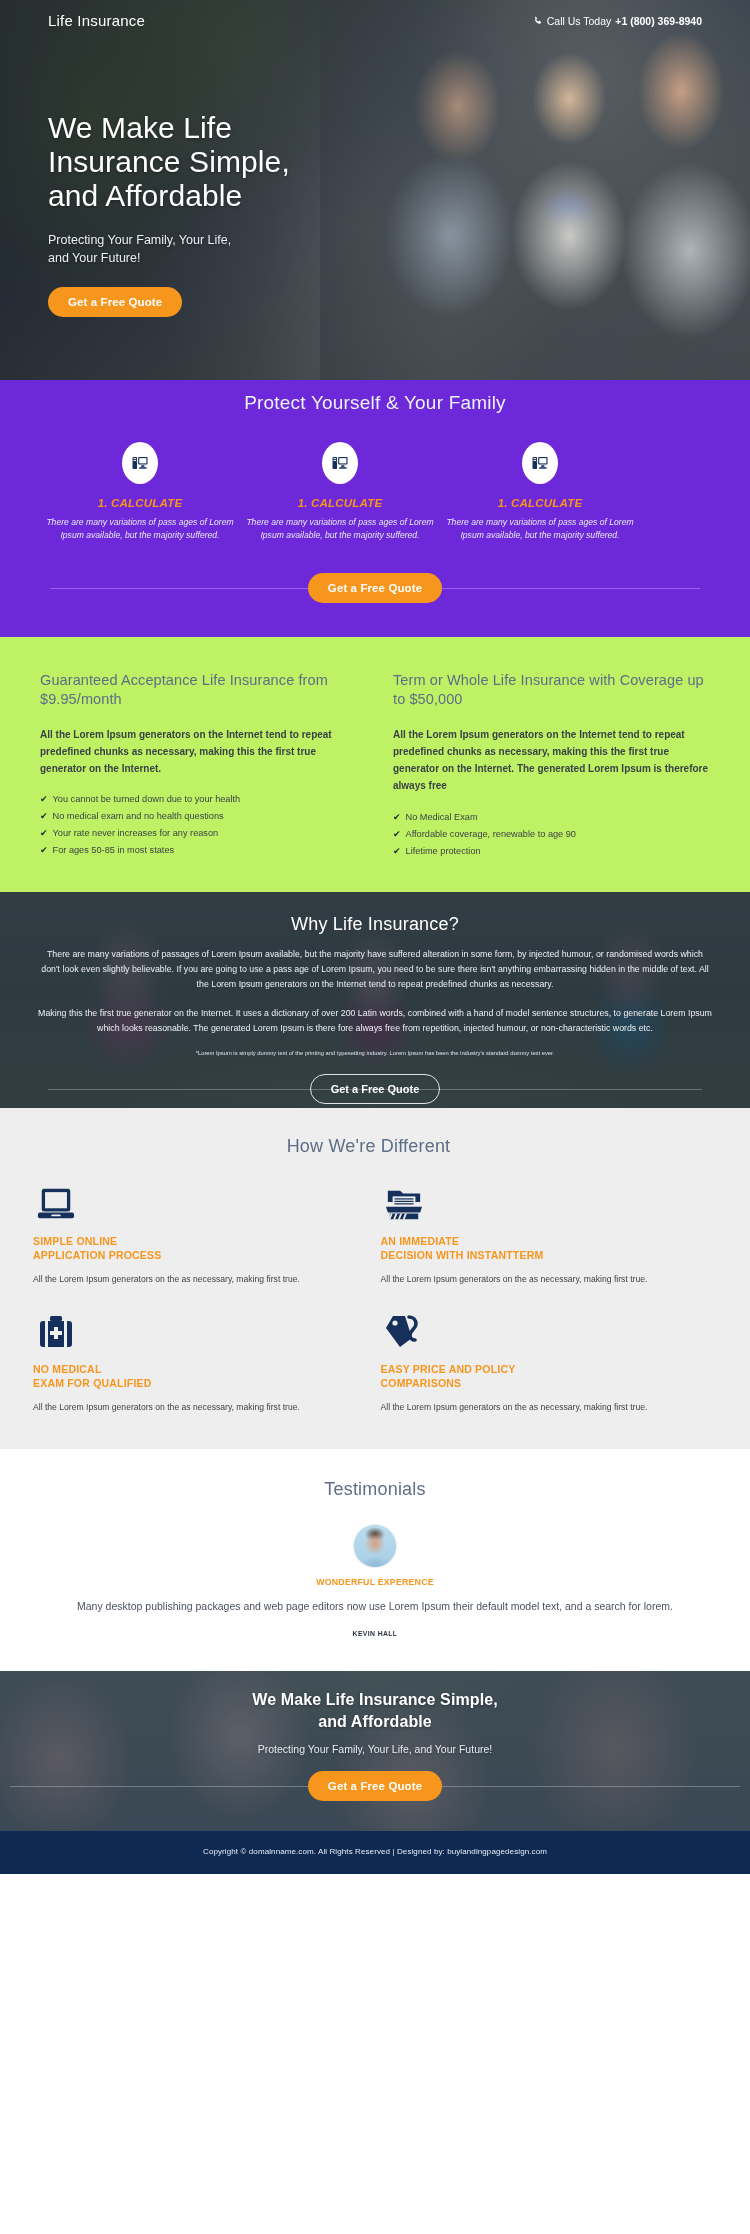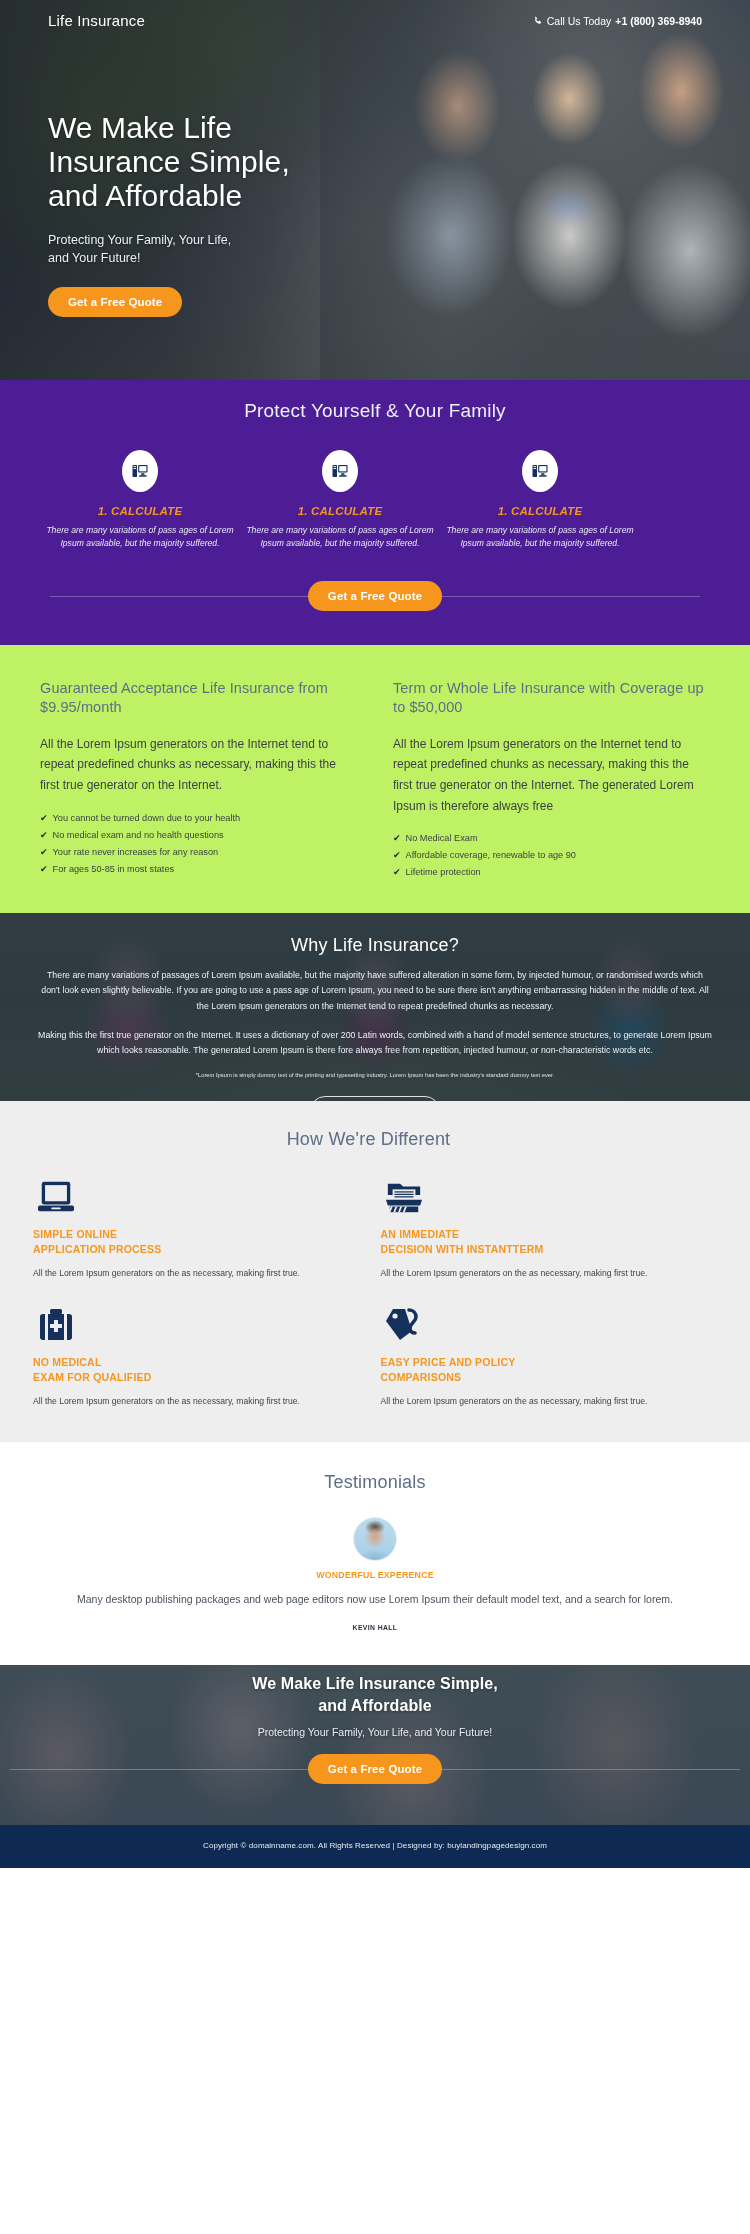--- a/index.html
+++ b/index.html
@@ -64,21 +64,21 @@
     color: #eceff3; font-size: 12.5px; line-height: 1.45; margin-top: 18px;
     text-shadow: 0 1px 3px rgba(0,0,0,.4);
   }
   .btn-quote {
     display: inline-block; background: #f7961d; color: #fff;
     font-size: 11.5px; font-weight: bold; border: none; border-radius: 18px;
     padding: 9px 20px; margin-top: 20px; cursor: pointer; letter-spacing: .1px;
   }
 
   
-  .protect { background: #4c1d95; padding: 20px 40px 34px 40px; }
+  .protect { background: #6d28d9; padding: 12px 40px 34px 40px; }
   .sec-title-light {
     color: #eef2f8; text-align: center; font-size: 19px; font-weight: 300; letter-spacing: .2px;
   }
   .cards { display: flex; justify-content: flex-start; margin-top: 28px; font-style: italic; }
   .card { width: 200px; text-align: center; }
   .circ {
     width: 36px; height: 42px; border-radius: 50%;
     background: #fff; margin: 0 auto;
     display: flex; align-items: center; justify-content: center;
   }
@@ -97,30 +97,30 @@
     text-align: center;
   }
   .divider-cta .btn-quote { margin-top: 0; }
 
   
   .twocol { background: #bef264; padding: 34px 40px 32px 40px; display: flex; gap: 36px; }
   .col { flex: 1; }
   .col h3 {
     color: #5d6e86; font-size: 14.5px; font-weight: 400; line-height: 1.35; letter-spacing: .1px;
   }
-  .col p { color: #3b3f46; font-size: 12px; line-height: 1.72; margin-top: 16px; }
+  .col p { color: #3b3f46; font-size: 10px; line-height: 1.72; margin-top: 16px; font-weight: bold; }
   .col ul { list-style: none; margin-top: 14px; }
   .col li {
     color: #3b3f46; font-size: 9.2px; line-height: 1.85;
     display: flex; align-items: baseline; gap: 5px;
   }
   .chk { color: #1f2833; font-size: 9px; }
 
   
-  .why { position: relative; height: 188px; overflow: hidden; }
+  .why { position: relative; height: 216px; overflow: hidden; }
   .why-bg {
     position: absolute; inset: 0;
     background:
       radial-gradient(ellipse 60px 80px at 17% 36%, #caa291 0%, rgba(202,162,145,0) 64%),
       radial-gradient(ellipse 55px 75px at 50% 40%, #d7b09d 0%, rgba(215,176,157,0) 64%),
       radial-gradient(ellipse 55px 75px at 84% 36%, #c79e8c 0%, rgba(199,158,140,0) 64%),
       radial-gradient(ellipse 70px 70px at 17% 62%, #d96a86 0%, rgba(217,106,134,0) 66%),
       radial-gradient(ellipse 60px 65px at 50% 62%, #c23b74 0%, rgba(194,59,116,0) 66%),
       radial-gradient(ellipse 65px 70px at 84% 62%, #2ea8c8 0%, rgba(46,168,200,0) 66%),
       radial-gradient(ellipse 400px 120px at 50% 100%, #7e9356 0%, rgba(126,147,86,0) 75%),
@@ -173,21 +173,21 @@
     position: absolute; inset: 0;
     background:
       radial-gradient(ellipse 110px 130px at 8% 55%, #e8c0a6 0%, rgba(232,192,166,0) 66%),
       radial-gradient(ellipse 110px 130px at 32% 40%, #efd6bd 0%, rgba(239,214,189,0) 66%),
       radial-gradient(ellipse 120px 140px at 55% 70%, #e2c4a8 0%, rgba(226,196,168,0) 66%),
       radial-gradient(ellipse 130px 150px at 82% 48%, #dcb79a 0%, rgba(220,183,154,0) 66%),
       radial-gradient(ellipse 200px 100px at 50% 0%, #88a07a 0%, rgba(136,160,122,0) 72%),
       linear-gradient(180deg, #7c8e74 0%, #6f8270 60%, #6b7d74 100%);
   }
   .bottom-scrim { position: absolute; inset: 0; background: rgba(42,54,74,0.74); }
-  .bottom-inner { position: relative; z-index: 2; text-align: center; padding-top: 8px; }
+  .bottom-inner { position: relative; z-index: 2; text-align: center; padding-top: 18px; }
   .bottom-title { color: #fff; font-size: 16px; font-weight: bold; line-height: 1.35; letter-spacing: .1px; text-shadow: 0 1px 3px rgba(0,0,0,.35); }
   .bottom-sub { color: #e9edf3; font-size: 10.5px; margin-top: 10px; text-shadow: 0 1px 3px rgba(0,0,0,.35); }
   .bottom .divider-cta { margin-top: 16px; }
 
   
   .footer {
     background: #0f2a52; text-align: center; padding: 16px 0 18px 0;
   }
   .footer-text { color: #e6ecf4; font-size: 8px; letter-spacing: .1px; }
 </style>

